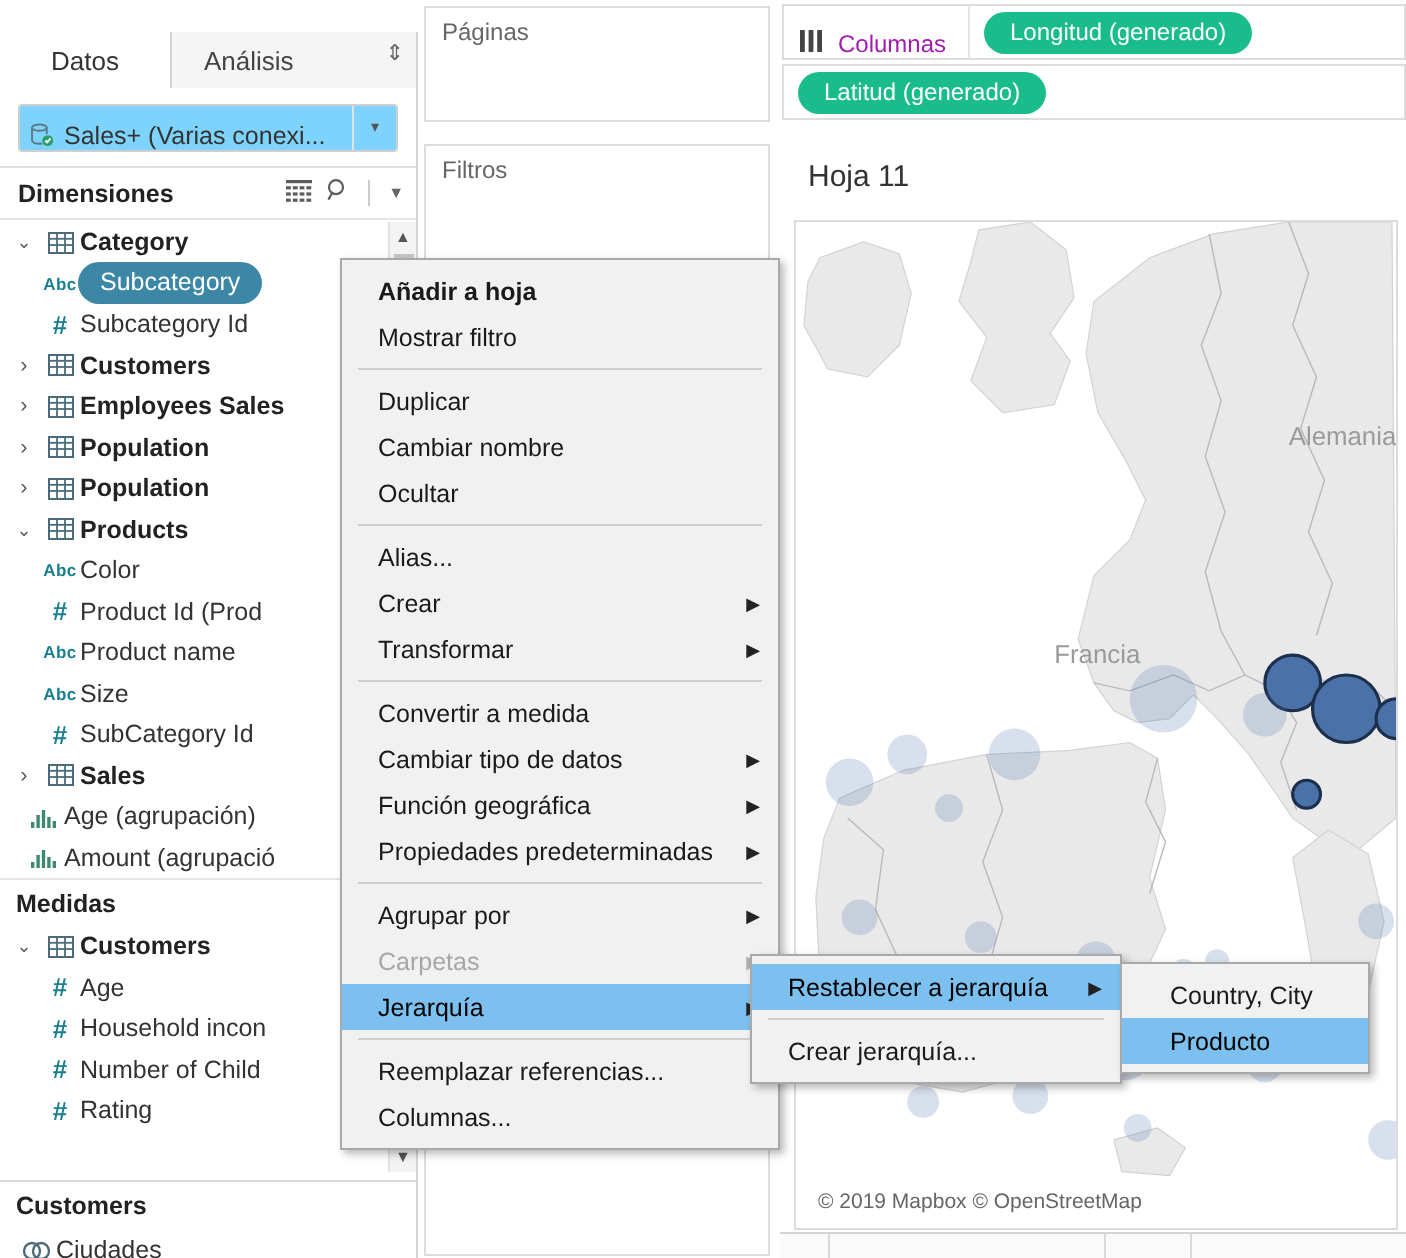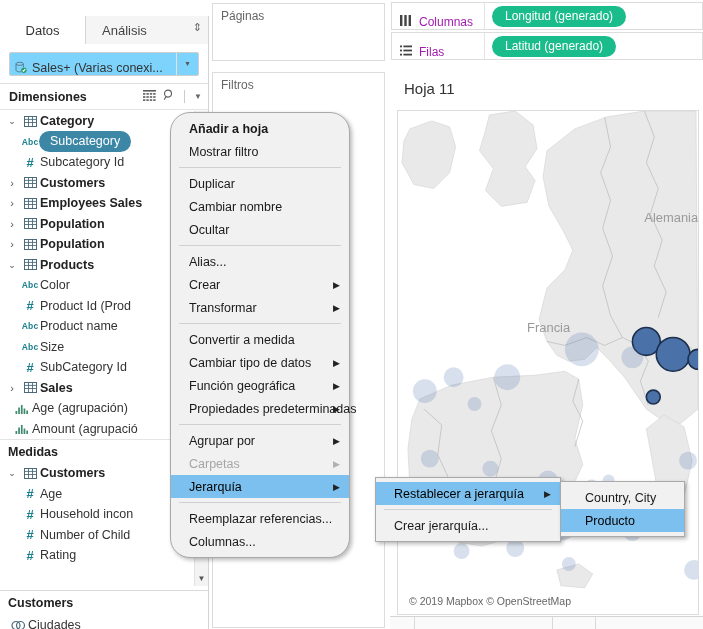--- a/index.html
+++ b/index.html
@@ -186,21 +186,21 @@
   .mi.bold { font-weight: bold; }
   .mi.disabled { color: #a6a6a6; }
   .mi.hl { background: #7cc0ef; color: #000; }
   .mi .arr {
     position: absolute; right: 9px; top: 50%; transform: translateY(-50%);
     font-size: 9px; color: #222;
   }
   .mi.disabled .arr { color: #b0b0b0; }
   .msep { height: 1px; background: #d0d0d0; margin: 4px 8px; }
 
-  #menu-main { left: 170px; top: 112px; width: 180px; border-radius: 20px; }
+  #menu-main { left: 170px; top: 129px; width: 220px; }
   #menu-sub1 { left: 375px; top: 477px; width: 186px; }
   #menu-sub2 { left: 560px; top: 481px; width: 125px; }
   #menu-sub2 .mi { padding-left: 24px; }
 </style>
 </head>
 <body>
 
 <div id="app">
 
   <div id="data-pane">
@@ -505,35 +505,20 @@
           </svg>
         </span>
         <span>Columnas</span>
       </div>
       <div class="shelf-pills">
         <span class="pill-green">Longitud (generado)</span>
       </div>
     </div>
 
     <div class="shelf-row">
-      <div class="sl">
-        <span>
-          <svg width="12" height="11" viewBox="0 0 12 11">
-            <g fill="#444">
-              <rect x="0" y="0.5" width="2" height="1.8"></rect>
-                <rect x="3.4" y="0.5" width="8.6" height="1.8"></rect>
-              <rect x="0" y="4.6" width="2" height="1.8"></rect>
-                <rect x="3.4" y="4.6" width="8.6" height="1.8"></rect>
-              <rect x="0" y="8.7" width="2" height="1.8"></rect>
-                <rect x="3.4" y="8.7" width="8.6" height="1.8"></rect>
-            </g>
-          </svg>
-        </span>
-        <span>Filas</span>
-      </div>
       <div class="shelf-pills">
         <span class="pill-green">Latitud (generado)</span>
       </div>
     </div>
 
     <div class="sheet-title" style="position:absolute;top:72px;left:0;right:0;">Hoja 11</div>
 
     <div id="map-wrap">
       <svg id="map-canvas" viewBox="0 0 302 505" preserveAspectRatio="xMidYMid slice">
         <rect x="0" y="0" width="302" height="505" fill="#ffffff"></rect>

